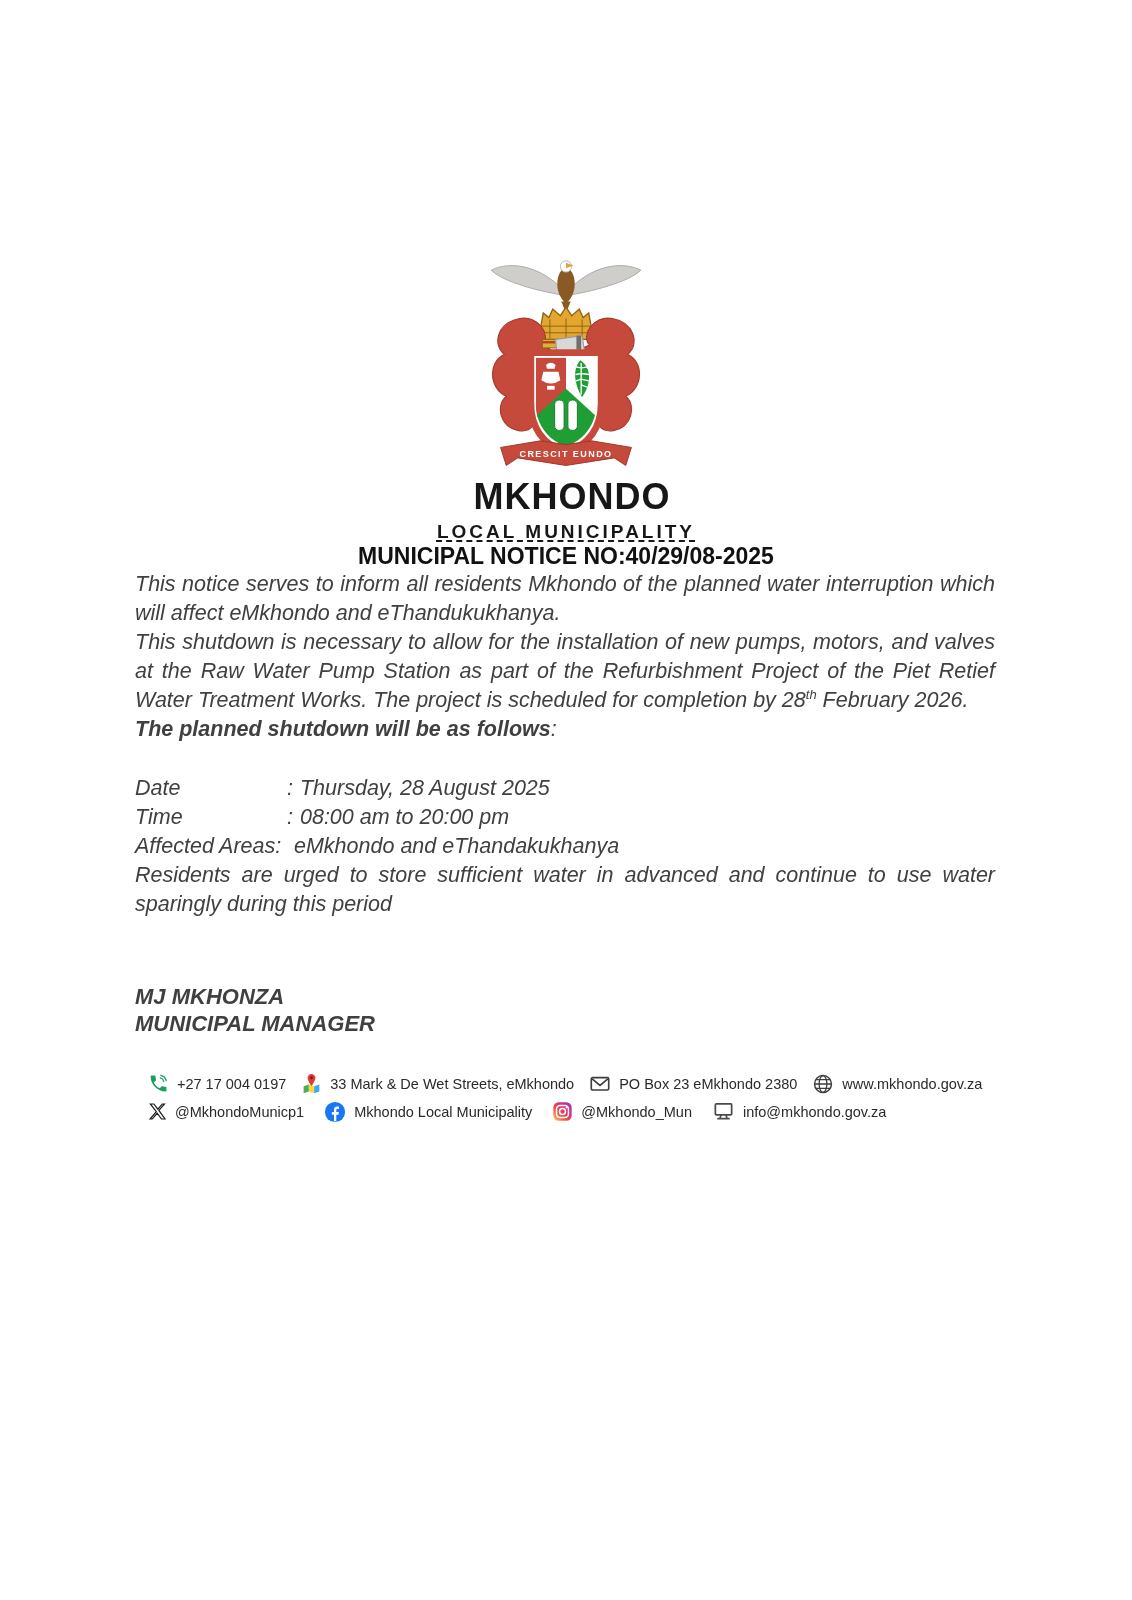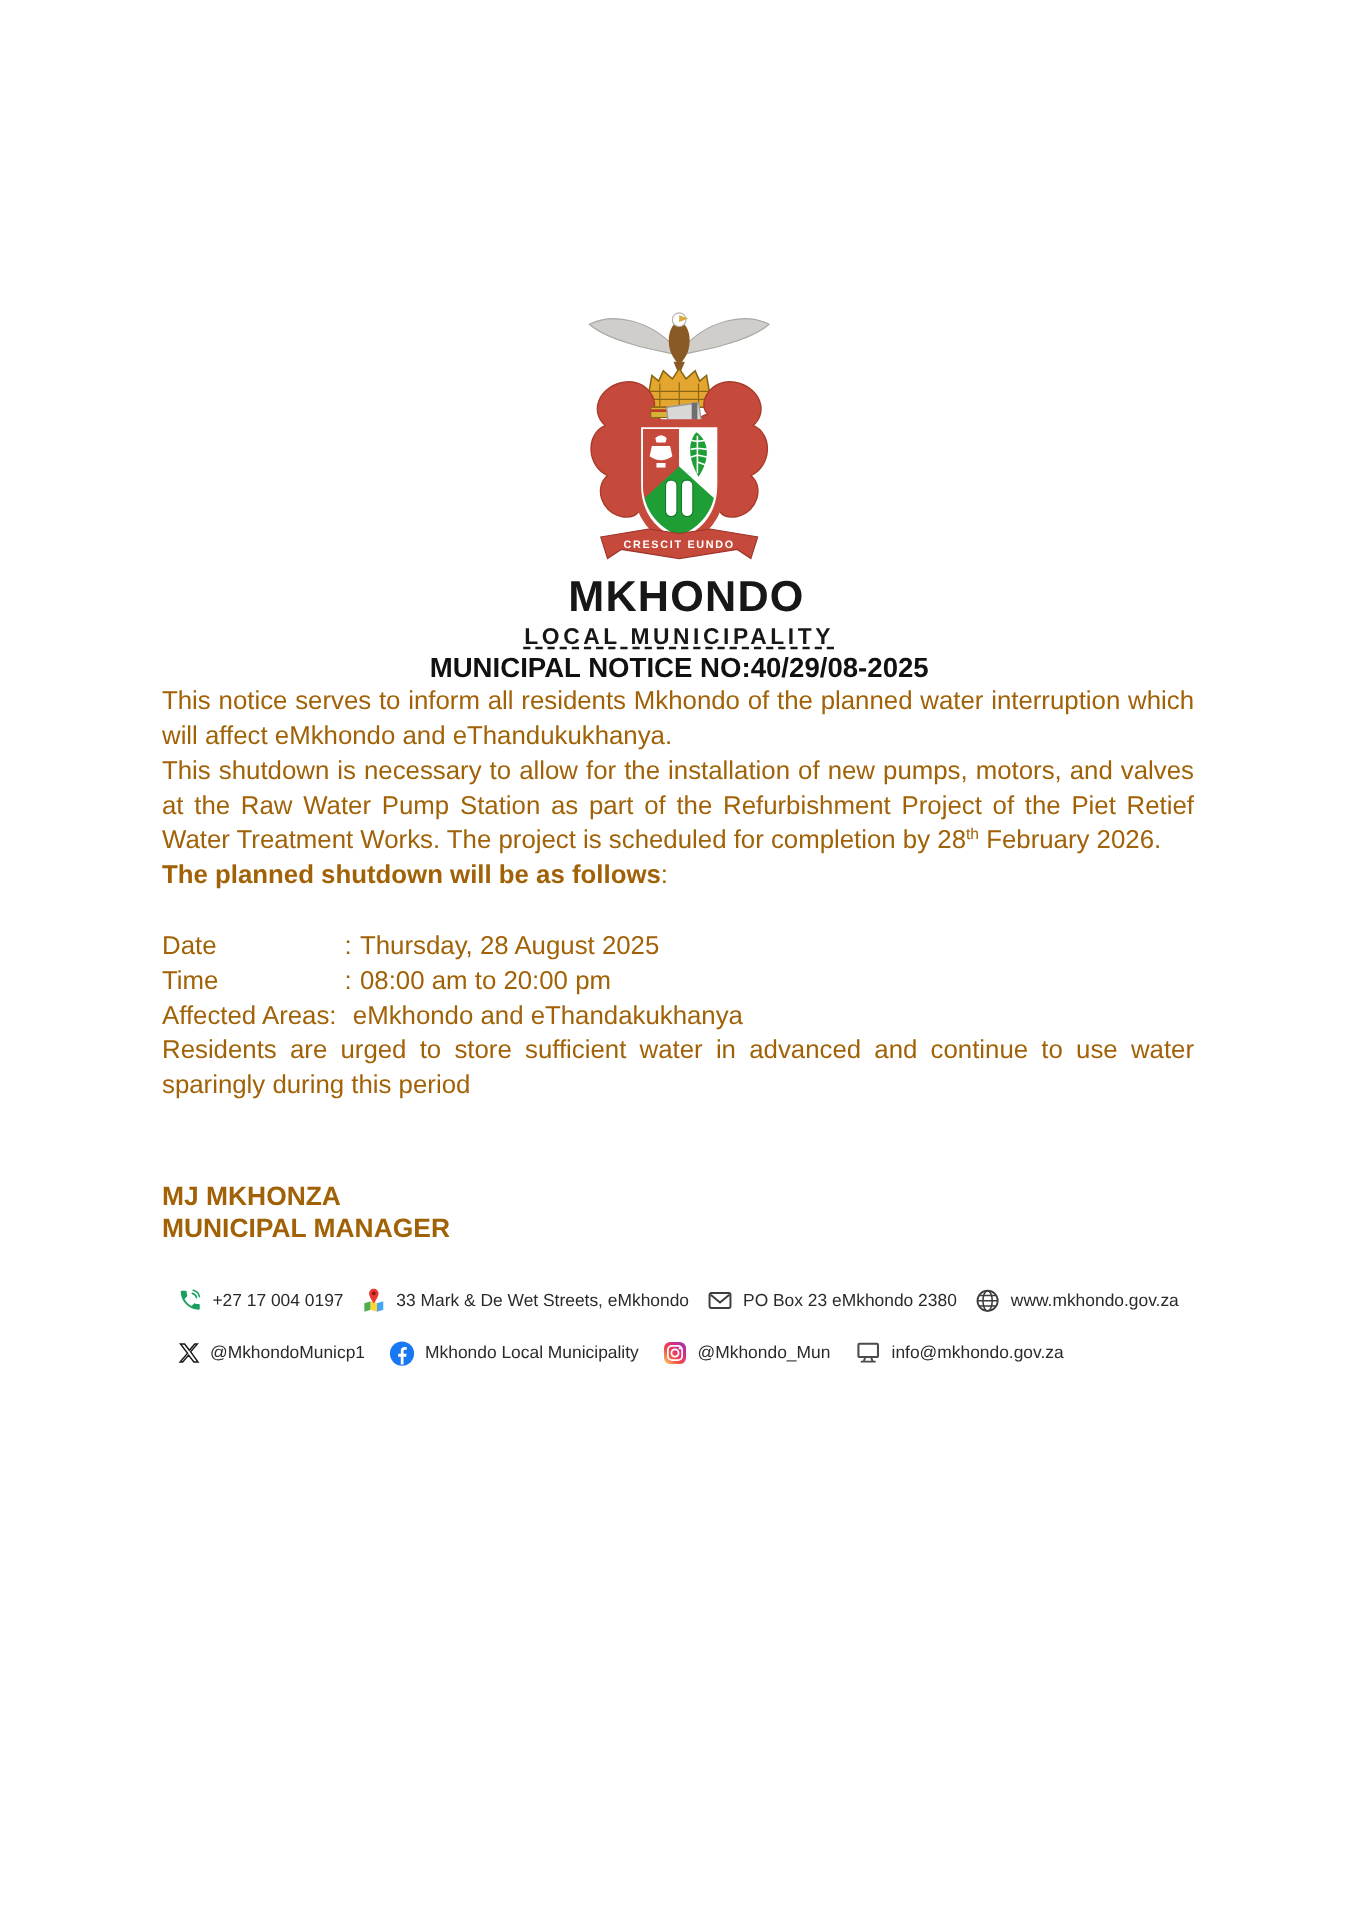--- a/index.html
+++ b/index.html
@@ -13,38 +13,38 @@
   .org-name{font-size:36px;font-weight:bold;letter-spacing:1px;margin-top:2px;color:#171717;padding-left:12px;}
   .org-sub{
     font-size:19px;font-weight:bold;letter-spacing:3px;margin-top:3px;color:#171717;
     display:inline-block;text-decoration:underline;text-decoration-style:dashed;
     text-decoration-thickness:2px;text-underline-offset:2px;
   }
   
   .titles{text-align:center;font-weight:bold;font-size:23px;color:#111;}
   .title-line2{margin-top:14px;}
   
-  .content{padding:0 137px 0 135px;font-size:21.5px;line-height:29px;color:#a16207;}
+  .content{padding:0 137px 0 135px;font-size:21.5px;line-height:29px;color:#404040;font-style:italic;}
   .content p{margin:0;}
   .justify{text-align:justify;}
   .p1{margin-top:32px;}
   .p2{margin-top:29px;}
   sup{font-size:13px;line-height:0;}
   .heading{margin-top:31px;font-weight:bold;}
   .heading .colon{font-weight:normal;}
   .details{margin-top:30px;}
   .detail-row{display:flex;}
   .detail-label{min-width:152px;flex:none;}
   .detail-value{margin-left:7px;}
   .p3{margin-top:26px;}
   .signature{margin-top:64px;font-weight:bold;font-size:22px;line-height:27px;}
   
   .footer{margin-top:33px;padding-left:148px;font-size:14.5px;color:#2a2a2a;}
   .f-row{display:flex;align-items:center;gap:15px;height:27px;}
-  .f-row2{margin-top:17px;gap:20px;}
+  .f-row2{margin-top:1px;gap:20px;}
   .f-item{display:flex;align-items:center;gap:8px;white-space:nowrap;}
   .f-ic{flex:none;display:block;}
 </style>
 </head>
 <body>
 
 <div class="page">
 
   <div class="logo-block">
     <svg class="crest" width="206" height="218" viewBox="0 0 190 230" aria-hidden="true">

